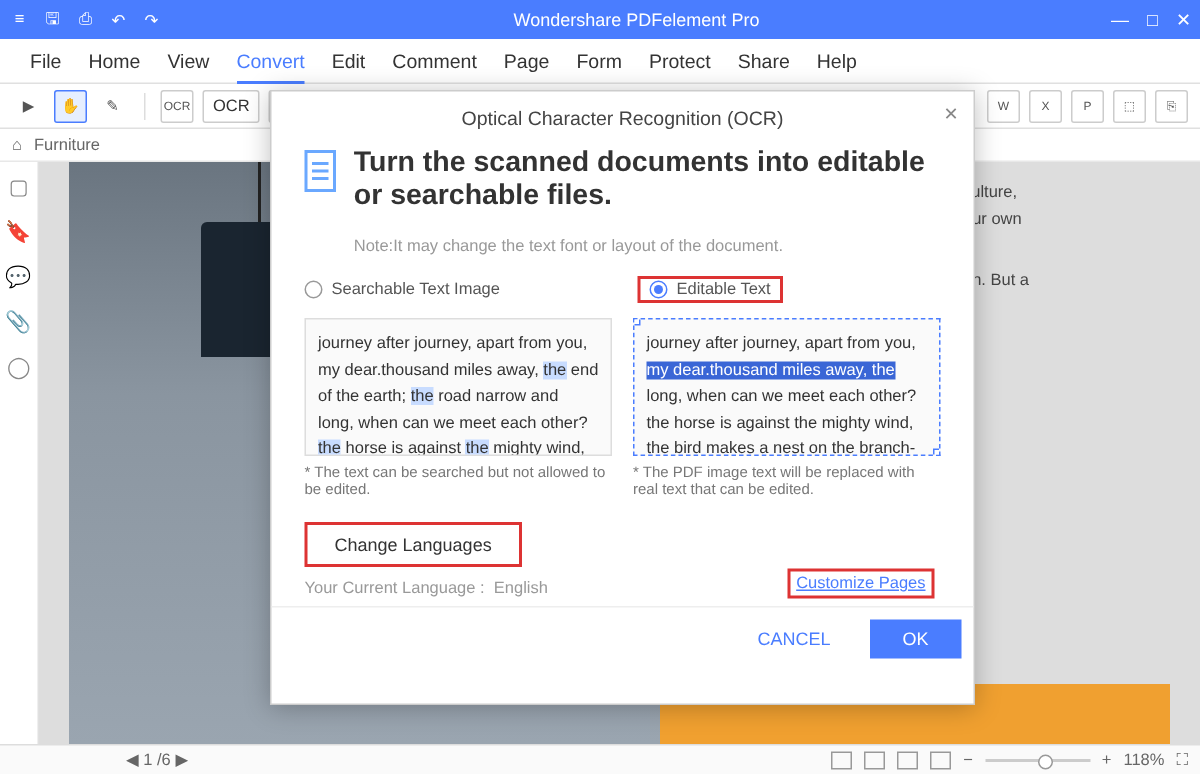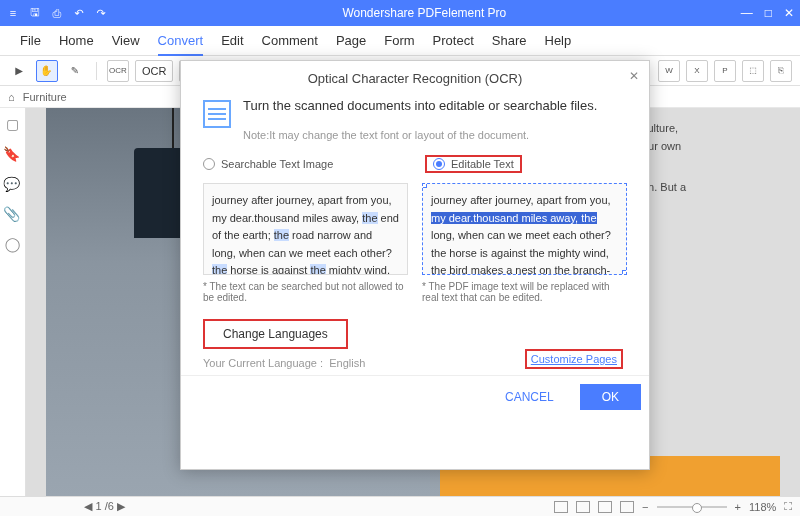--- a/index.html
+++ b/index.html
@@ -32,21 +32,21 @@
 .vicon{width:14px;height:12px;border:1px solid #999;display:inline-block}
 .zoomslider{width:70px;height:2px;background:#ccc;position:relative}
 .zoomslider::after{content:"";position:absolute;left:50%;top:-3px;width:8px;height:8px;background:#fff;border:1px solid #999;border-radius:50%}
 
 .modal{position:absolute;left:180px;top:60px;width:470px;height:410px;background:#fff;box-shadow:0 2px 16px rgba(0,0,0,0.25);border:1px solid #ccc;display:flex;flex-direction:column}
 .modal-title{text-align:center;padding:10px 0 6px;font-size:13px;color:#444;position:relative}
 .modal-close{position:absolute;right:10px;top:8px;font-size:12px;color:#888;cursor:pointer}
 .modal-head{display:flex;gap:12px;padding:6px 22px 14px}
 .scanicon{width:28px;height:28px;border:2px solid #6aa8ff;margin-top:2px;position:relative}
 .scanicon::after{content:"";position:absolute;left:3px;right:3px;top:6px;height:2px;background:#6aa8ff;box-shadow:0 5px 0 #6aa8ff,0 10px 0 #6aa8ff}
-.modal-head h3{font-size:13px;font-weight:normal;color:#333}
+.modal-head h3{font-size:19px;font-weight:bold;color:#333}
 .modal-head p{font-size:11px;color:#999;margin-top:16px}
 .opts{display:flex;padding:0 22px;gap:20px}
 .opt{flex:1;font-size:11px;color:#555;display:flex;align-items:center;gap:6px}
 .radio{width:12px;height:12px;border:1px solid #999;border-radius:50%;display:inline-block;position:relative}
 .radio.on{border-color:#4a7dff}
 .radio.on::after{content:"";position:absolute;left:2px;top:2px;width:6px;height:6px;background:#4a7dff;border-radius:50%}
 .hlred{border:2px solid #d33;padding:1px 6px}
 .previews{display:flex;gap:14px;padding:10px 22px 4px}
 .preview{flex:1;border:1px solid #ddd;background:#fafafa;padding:8px;font-size:11px;line-height:1.6;color:#333;height:92px;overflow:hidden;position:relative}
 .preview.editable{border:1px dashed #4a7dff}

